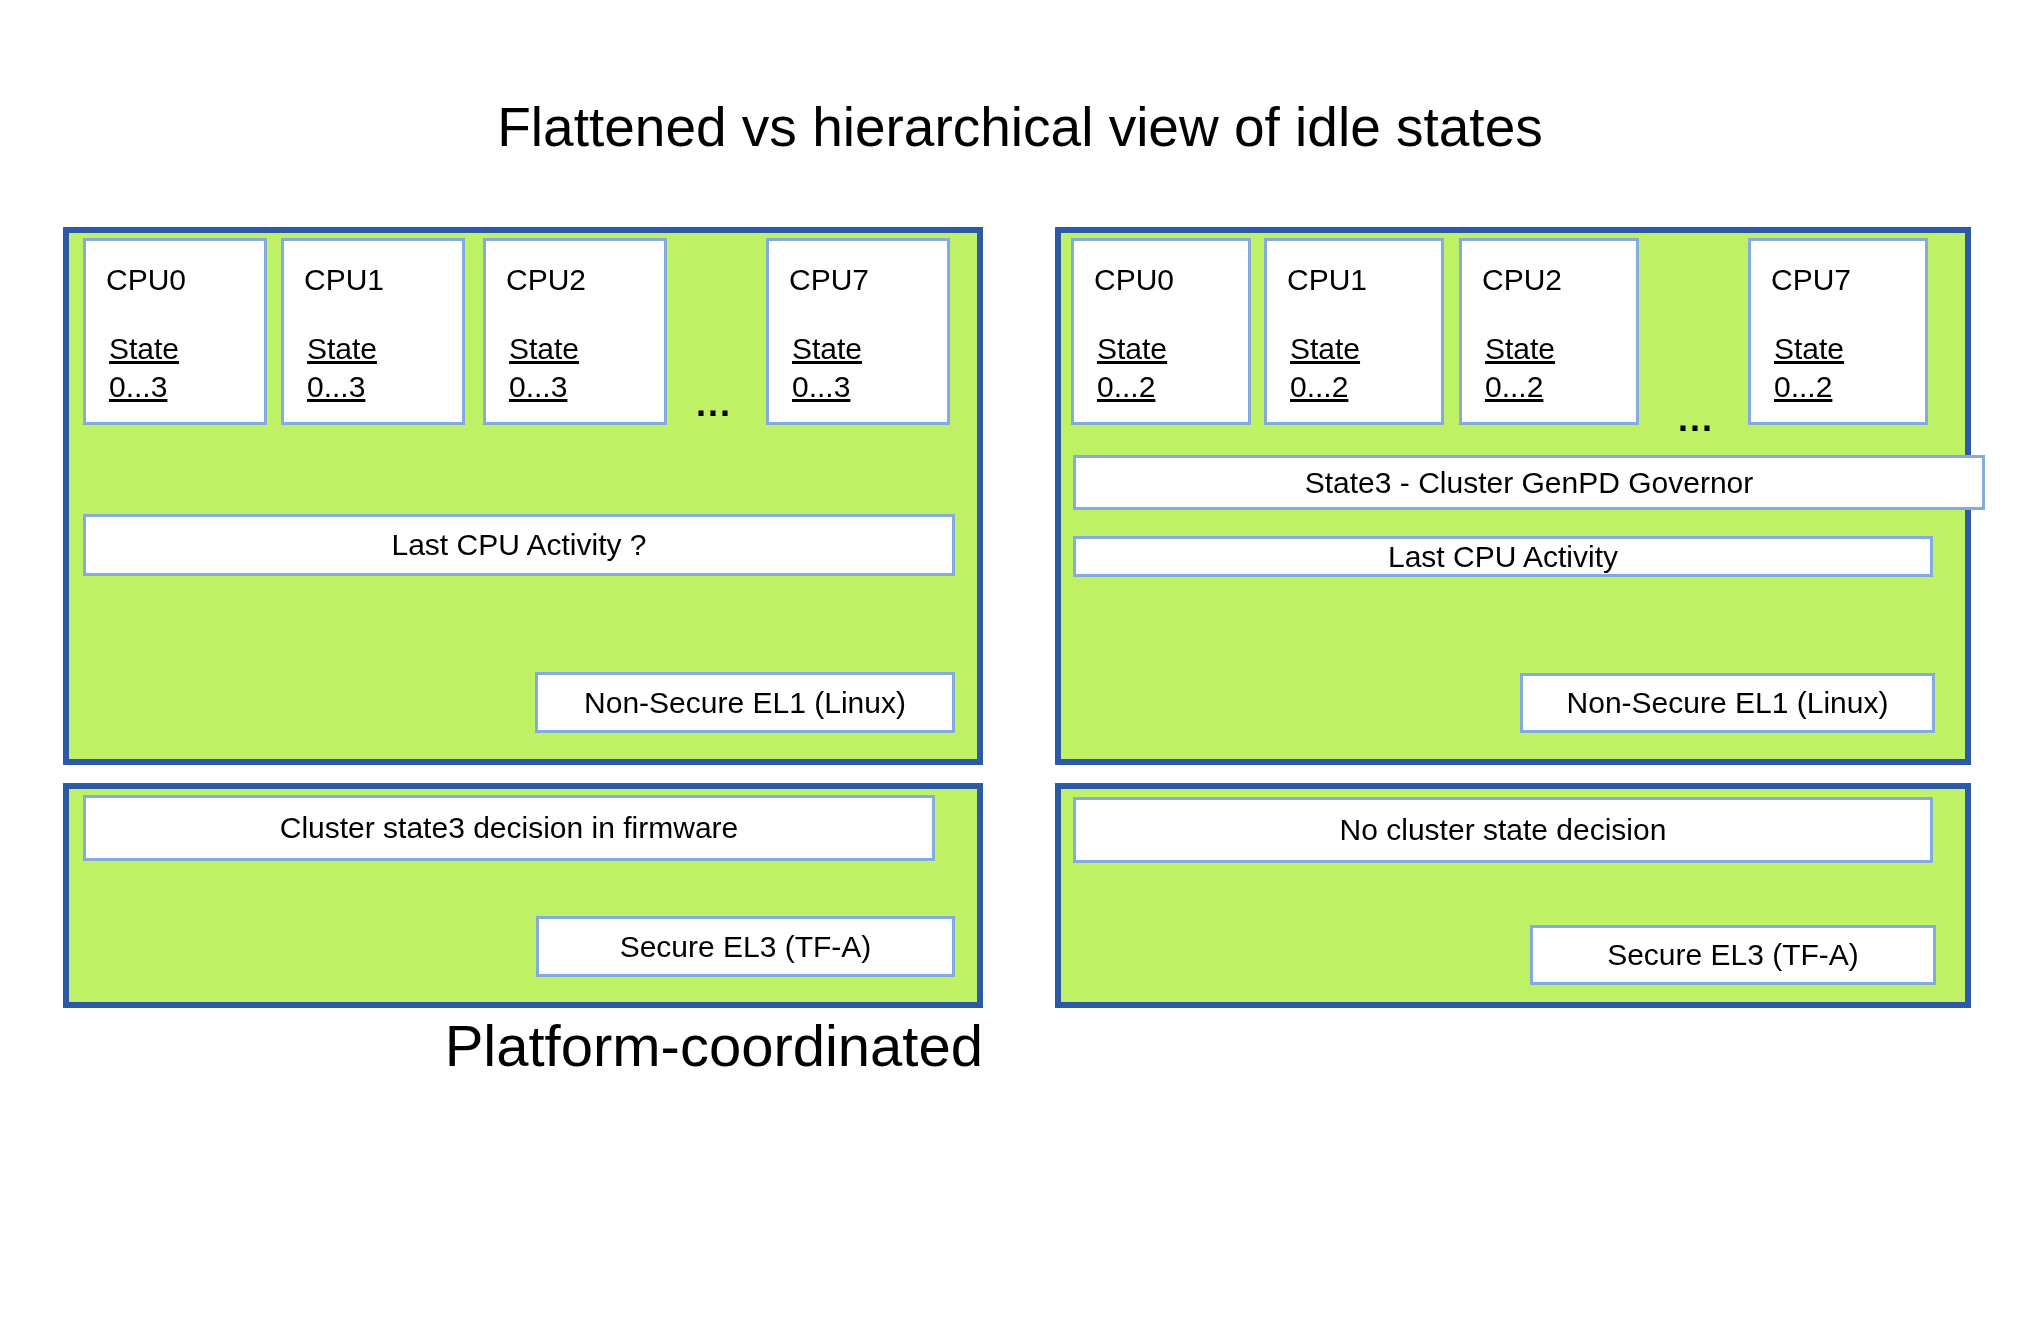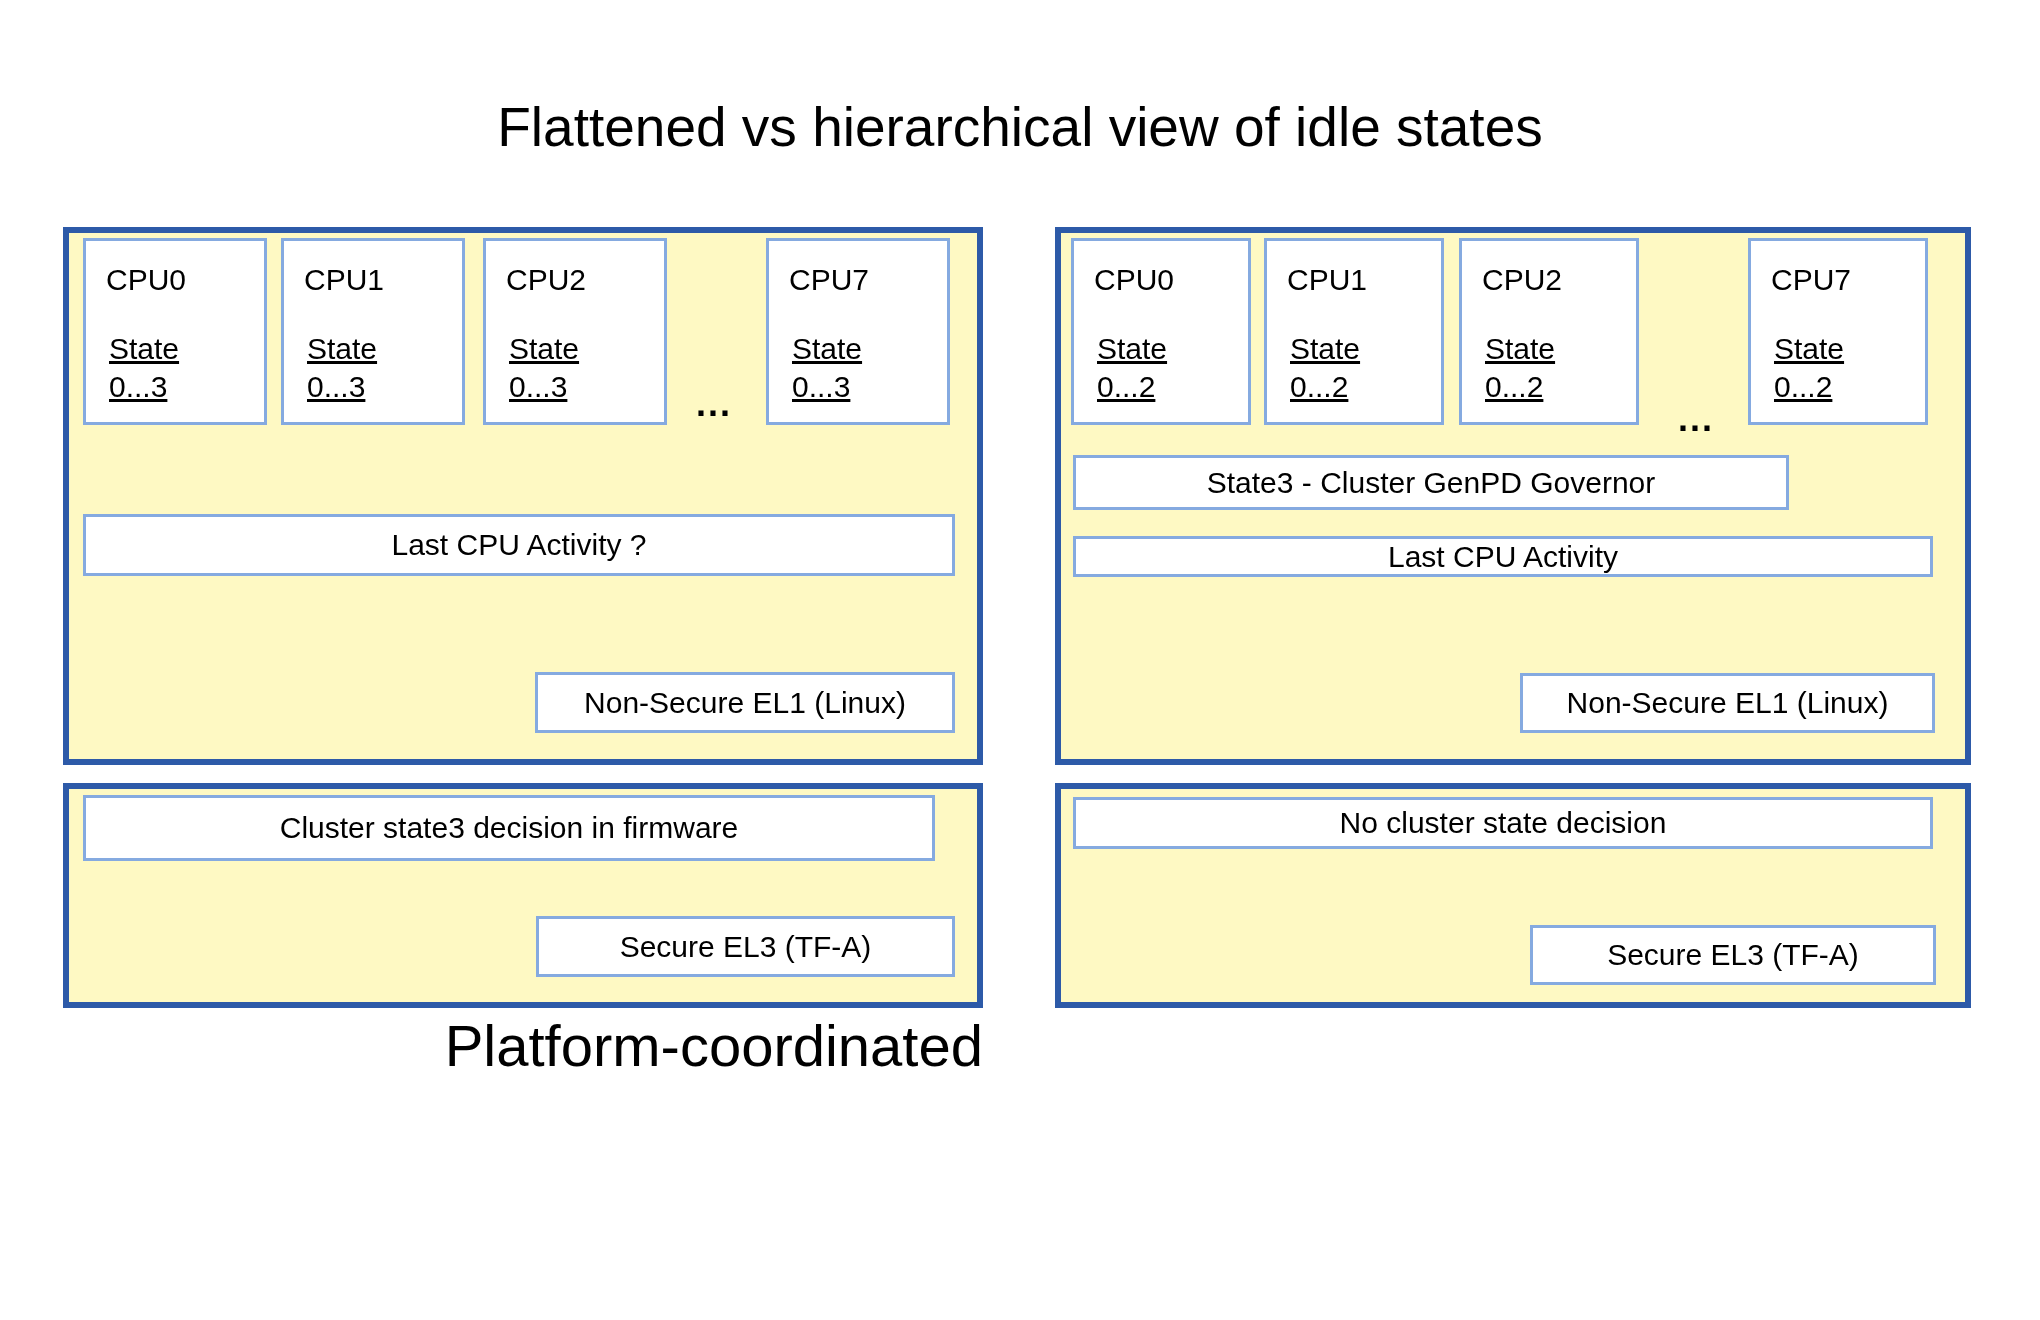--- a/index.html
+++ b/index.html
@@ -19,21 +19,21 @@
     left: 0;
     width: 100%;
     text-align: center;
     font-size: 55px;
     line-height: 1.15;
   }
   .panel {
     position: absolute;
     box-sizing: border-box;
     border: 6px solid var(--panel-border, #2d5aa8);
-    background: #fef9c3;
+    background: #bef264;
     padding-left: 28px;
   }
   #p-lt { left: 63px;   top: 227px; width: 920px; height: 538px; }
   #p-lb { left: 63px;   top: 783px; width: 920px; height: 225px; }
   #p-rt { left: 1055px; top: 227px; width: 916px; height: 538px; }
   #p-rb { left: 1055px; top: 783px; width: 916px; height: 225px; }
 
   .cpu-box {
     position: absolute;
     top: 5px;
@@ -145,24 +145,24 @@
       </div>
     </div>
     <div class="ellipsis" style="left:590px; top:165px;">...</div>
     <div class="cpu-box" style="left:687px; width:180px;">
       <div class="cpu-name">CPU7</div>
       <div class="cpu-state">
         <div>State</div>
         <div>0...2</div>
       </div>
     </div>
-    <div class="wide-box" style="left:12px; top:222px; width:716px; height:55px;">State3 - Cluster GenPD Governor</div>
+    <div class="wide-box" style="left:12px; top:222px; width:912px; height:55px;">State3 - Cluster GenPD Governor</div>
     <div class="wide-box" style="left:12px; top:303px; width:860px; height:41px;">Last CPU Activity</div>
     <div class="wide-box" style="left:459px; top:440px; width:415px; height:60px;">Non-Secure EL1 (Linux)</div>
   </div>
 
   <div class="panel" id="p-rb">
-    <div class="wide-box" style="left:12px; top:8px; width:860px; height:52px;">No cluster state decision</div>
+    <div class="wide-box" style="left:12px; top:8px; width:860px; height:66px;">No cluster state decision</div>
     <div class="wide-box" style="left:469px; top:136px; width:406px; height:60px;">Secure EL3 (TF-A)</div>
   </div>
 
 
 </div>
 
 </body></html>

